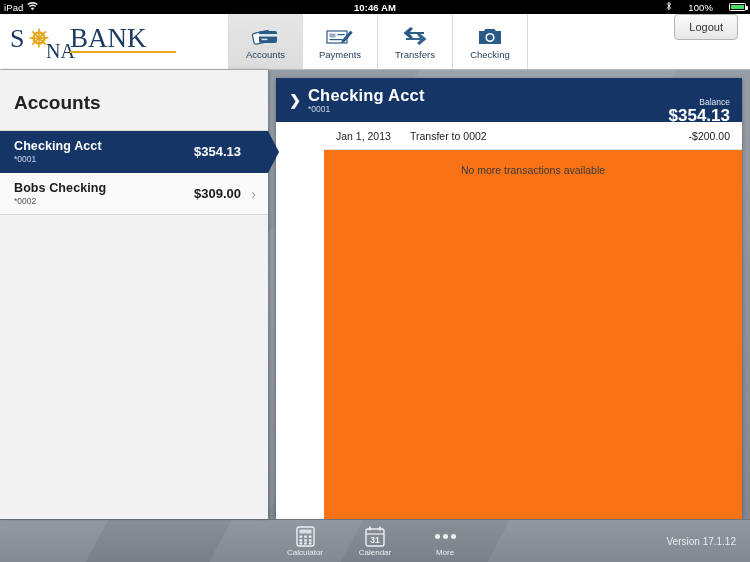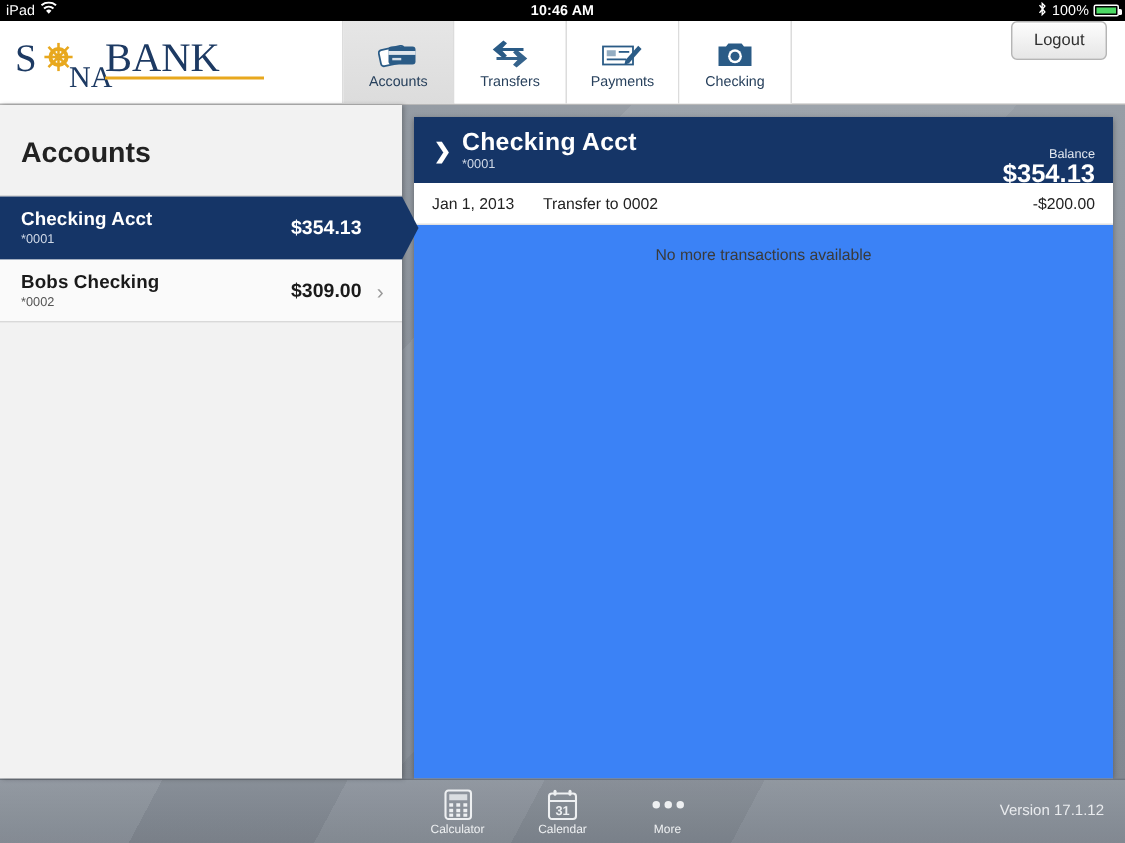--- a/index.html
+++ b/index.html
@@ -14,21 +14,21 @@
   .statusbar{
     height:14px; background:#000; color:#fff;
     display:flex; align-items:center; position:relative;
     font-size:9.5px; letter-spacing:.1px;
   }
   .sb-left{ display:flex; align-items:center; gap:4px; padding-left:4px; }
   .sb-center{
     position:absolute; left:0; right:0; text-align:center;
     font-size:9.5px; font-weight:bold; pointer-events:none;
   }
-  .sb-right{ margin-left:auto; display:flex; align-items:center; gap:3px; padding-right:4px; z-index:2;justify-content:flex-end;}
+  .sb-right{ margin-left:auto; display:flex; align-items:center; gap:16px; padding-right:4px; z-index:2;justify-content:flex-end;}
   .batt{
     width:17px;height:8px;border:1px solid #fff;border-radius:1.5px;
     position:relative; padding:1px; background:#000;
   }
   .batt i{ display:block; height:100%; width:100%; background:#4cd964;}
   .batt:after{
     content:""; position:absolute; right:-3px; top:2px;
     width:2px;height:4px;background:#fff;border-radius:0 1px 1px 0;
   }
 
@@ -136,21 +136,21 @@
 
   .tbl-row{
     display:flex; align-items:center; height:28px;
     border-bottom:1px solid #e0e0e0; font-size:10.5px;
     color:#222; padding:0 12px; background:#fff;
   }
   .empty-note{
     text-align:center; font-size:10.5px; color:#3a3a3a;
     padding:14px 0 0 0;
   }
-  .tbl-body{ flex:1; background:#3b82f6; }
+  .tbl-body{ flex:1; background:#f97316;margin-left:48px; }
 
   
   .bottombar{
     height:43px; position:relative;
     background:
       linear-gradient(118deg, rgba(255,255,255,.05) 0 14%, rgba(0,0,0,.035) 14% 30%, rgba(255,255,255,.04) 30% 47%, rgba(0,0,0,.03) 47% 66%, rgba(255,255,255,.035) 66% 100%),
       linear-gradient(180deg,#8d949d,#7d848d);
     border-top:1px solid #6e757e;
     display:flex; align-items:center; justify-content:center;
   }
@@ -225,39 +225,39 @@
           <rect x="7" y="5" width="18" height="12" rx="2" fill="#2a5b86"></rect>
           <rect x="7" y="8" width="18" height="2.6" fill="#fff" opacity=".85"></rect>
           <rect x="9.5" y="12.6" width="6" height="1.6" fill="#fff" opacity=".8"></rect>
         </svg>
       </span>
       <span class="t-label">Accounts</span>
     </div>
 
     <div class="tab">
       <span class="t-icon">
-        <svg width="26" height="20" viewBox="0 0 26 20">
-          <path d="M22 6H8l3-3.2L8.6 1 1.5 7l7.1 6 2.4-1.8L8 8h14z" fill="#2a5b86"></path>
-          <path d="M4 14h14l-3 3.2 2.4 1.8 7.1-6-7.1-6-2.4 1.8L18 12H4z" fill="#2a5b86" opacity=".95"></path>
-        </svg>
-      </span>
-      <span class="t-label">Transfers</span>
-    </div>
-
-    <div class="tab">
-      <span class="t-icon">
         <svg width="28" height="20" viewBox="0 0 28 20">
           <rect x="1" y="5" width="20" height="12" fill="#fff" stroke="#2a5b86" stroke-width="1.2"></rect>
           <rect x="3.5" y="7.5" width="6" height="4" fill="#2a5b86" opacity=".5"></rect>
           <rect x="3.5" y="13" width="13" height="1.2" fill="#2a5b86"></rect>
           <rect x="11.5" y="8" width="7" height="1.2" fill="#2a5b86"></rect>
           <path d="M16 14 24.5 4.5l2.2 2.2L18.3 16.2l-3.1.9z" fill="#2a5b86"></path>
         </svg>
       </span>
       <span class="t-label">Payments</span>
+    </div>
+
+    <div class="tab">
+      <span class="t-icon">
+        <svg width="26" height="20" viewBox="0 0 26 20">
+          <path d="M22 6H8l3-3.2L8.6 1 1.5 7l7.1 6 2.4-1.8L8 8h14z" fill="#2a5b86"></path>
+          <path d="M4 14h14l-3 3.2 2.4 1.8 7.1-6-7.1-6-2.4 1.8L18 12H4z" fill="#2a5b86" opacity=".95"></path>
+        </svg>
+      </span>
+      <span class="t-label">Transfers</span>
     </div>
 
     <div class="tab">
       <span class="t-icon">
         <svg width="26" height="20" viewBox="0 0 26 20">
           <path d="M2 5h5l1.6-2h8.8L19 5h5v13H2z" fill="#2a5b86"></path>
           <circle cx="13" cy="11.5" r="4.6" fill="#fff"></circle>
           <circle cx="13" cy="11.5" r="3" fill="#2a5b86"></circle>
         </svg>
       </span>

